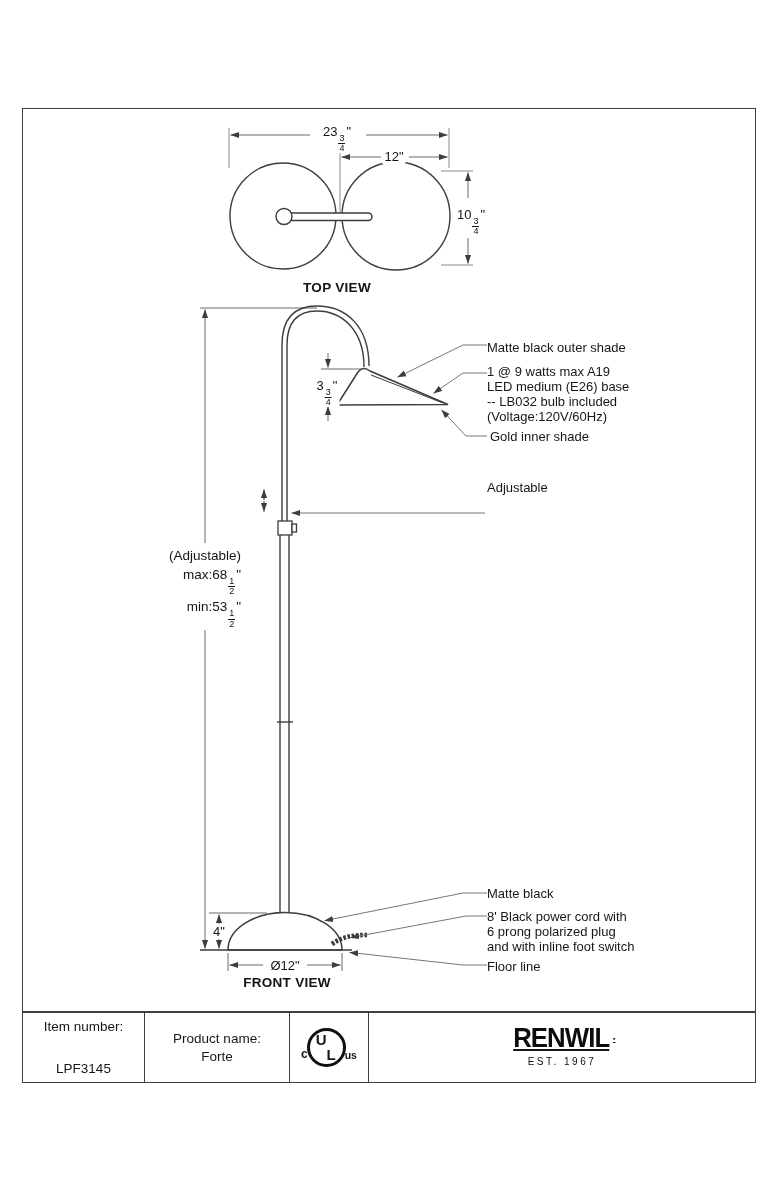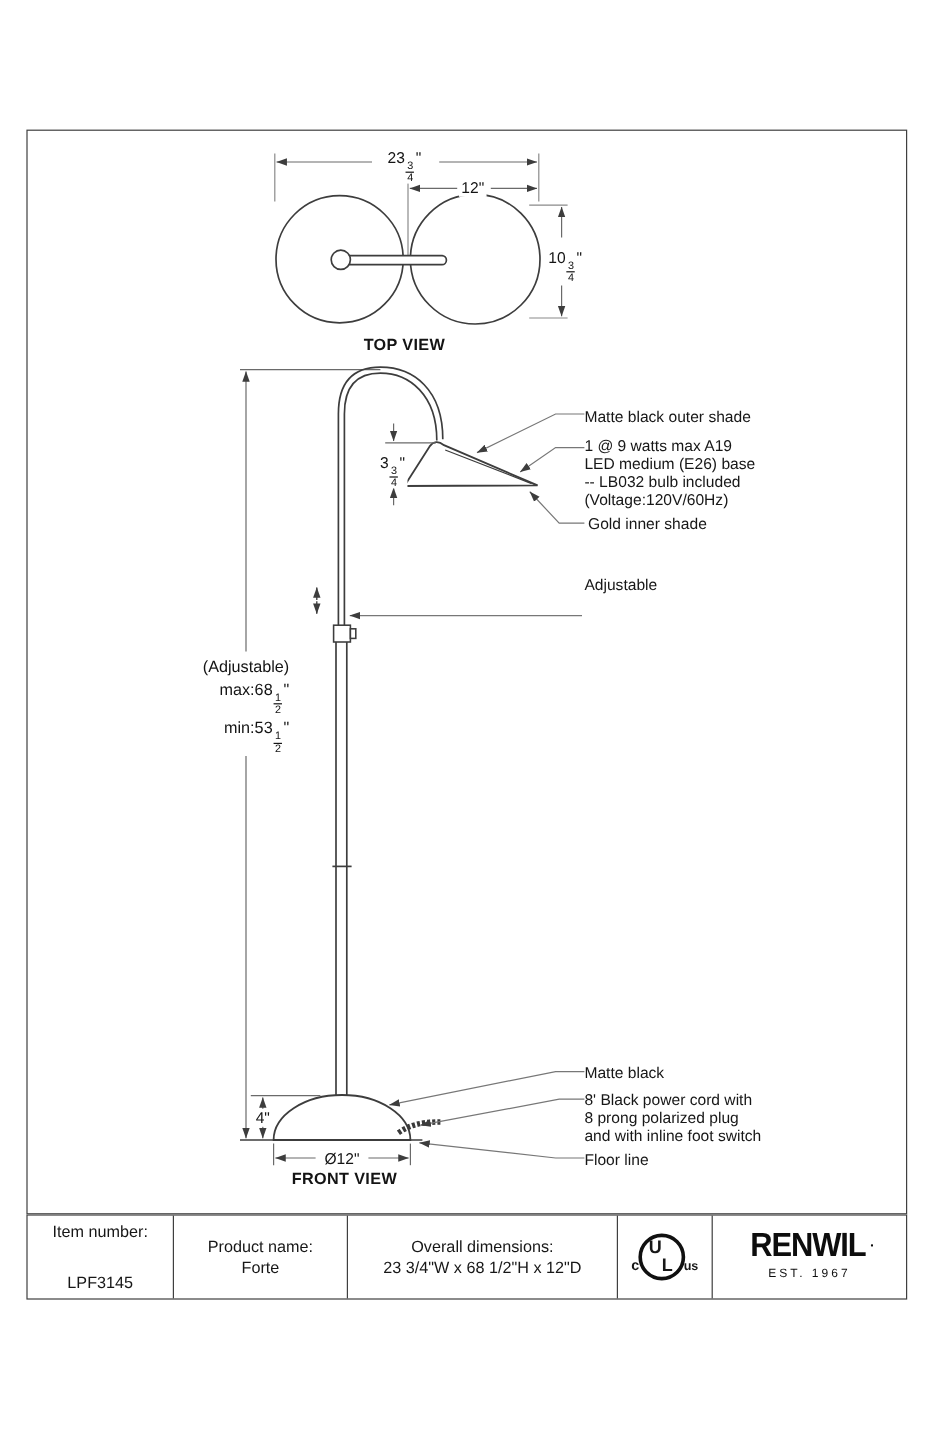--- a/index.html
+++ b/index.html
@@ -44,21 +44,21 @@
   .ul-c{font-weight:bold;font-size:12px;transform:translateY(7px);margin-right:-1px;}
   .ul-circle{
     width:33px;height:33px;border:3px solid #101010;border-radius:50%;
     position:relative;display:inline-block;background:#fff;
   }
   .ul-u{position:absolute;top:1px;left:6px;font-weight:bold;font-size:15px;line-height:15px;}
   .ul-l{position:absolute;bottom:2px;right:7px;font-weight:bold;font-size:15px;line-height:15px;}
   .ul-us{font-weight:bold;font-size:10.5px;transform:translateY(8px);margin-left:-1px;}
   
   .brand{display:flex;flex-direction:column;align-items:center;}
-  .brand-row{display:flex;align-items:center;}
+  .brand-row{display:flex;align-items:center;text-decoration:underline;}
   .brand-name{
     font-weight:bold;font-size:28px;line-height:26px;letter-spacing:-1px;
     display:inline-block;transform:scaleX(0.92);color:#0d0d0d;
   }
   .brand-mark{font-size:7px;line-height:7px;margin-top:1px;color:#0d0d0d;}
   .brand-est{font-size:10px;letter-spacing:2.5px;margin-top:2px;color:#0d0d0d;}
 </style>
 </head>
 <body>
 
@@ -231,38 +231,34 @@
   </div>
 
   <div class="ann" style="top:429px;left:490px;">Gold inner shade</div>
 
   <div class="ann" style="top:480px;">Adjustable</div>
 
   <div class="ann" style="top:886px;">Matte black</div>
 
   <div class="ann" style="top:909px;">
     <div>8' Black power cord with</div>
-    <div>8 prong polarized plug</div>
+    <div>6 prong polarized plug</div>
     <div>and with inline foot switch</div>
   </div>
 
   <div class="ann" style="top:959px;">Floor line</div>
 
   <div class="footer">
     <div class="fcell fc1">
       <div>Item number:</div>
       <div>LPF3145</div>
     </div>
     <div class="fcell fc2">
       <div>Product name:</div>
       <div>Forte</div>
-    </div>
-    <div class="fcell fc3">
-      <div>Overall dimensions:</div>
-      <div>23 3/4"W x 68 1/2"H x 12"D</div>
     </div>
     <div class="fcell fc4">
       <div class="ul-mark">
         <span class="ul-c">c</span>
         <span class="ul-circle">
           <span class="ul-u">U</span>
           <span class="ul-l">L</span>
         </span>
         <span class="ul-us">us</span>
       </div>

